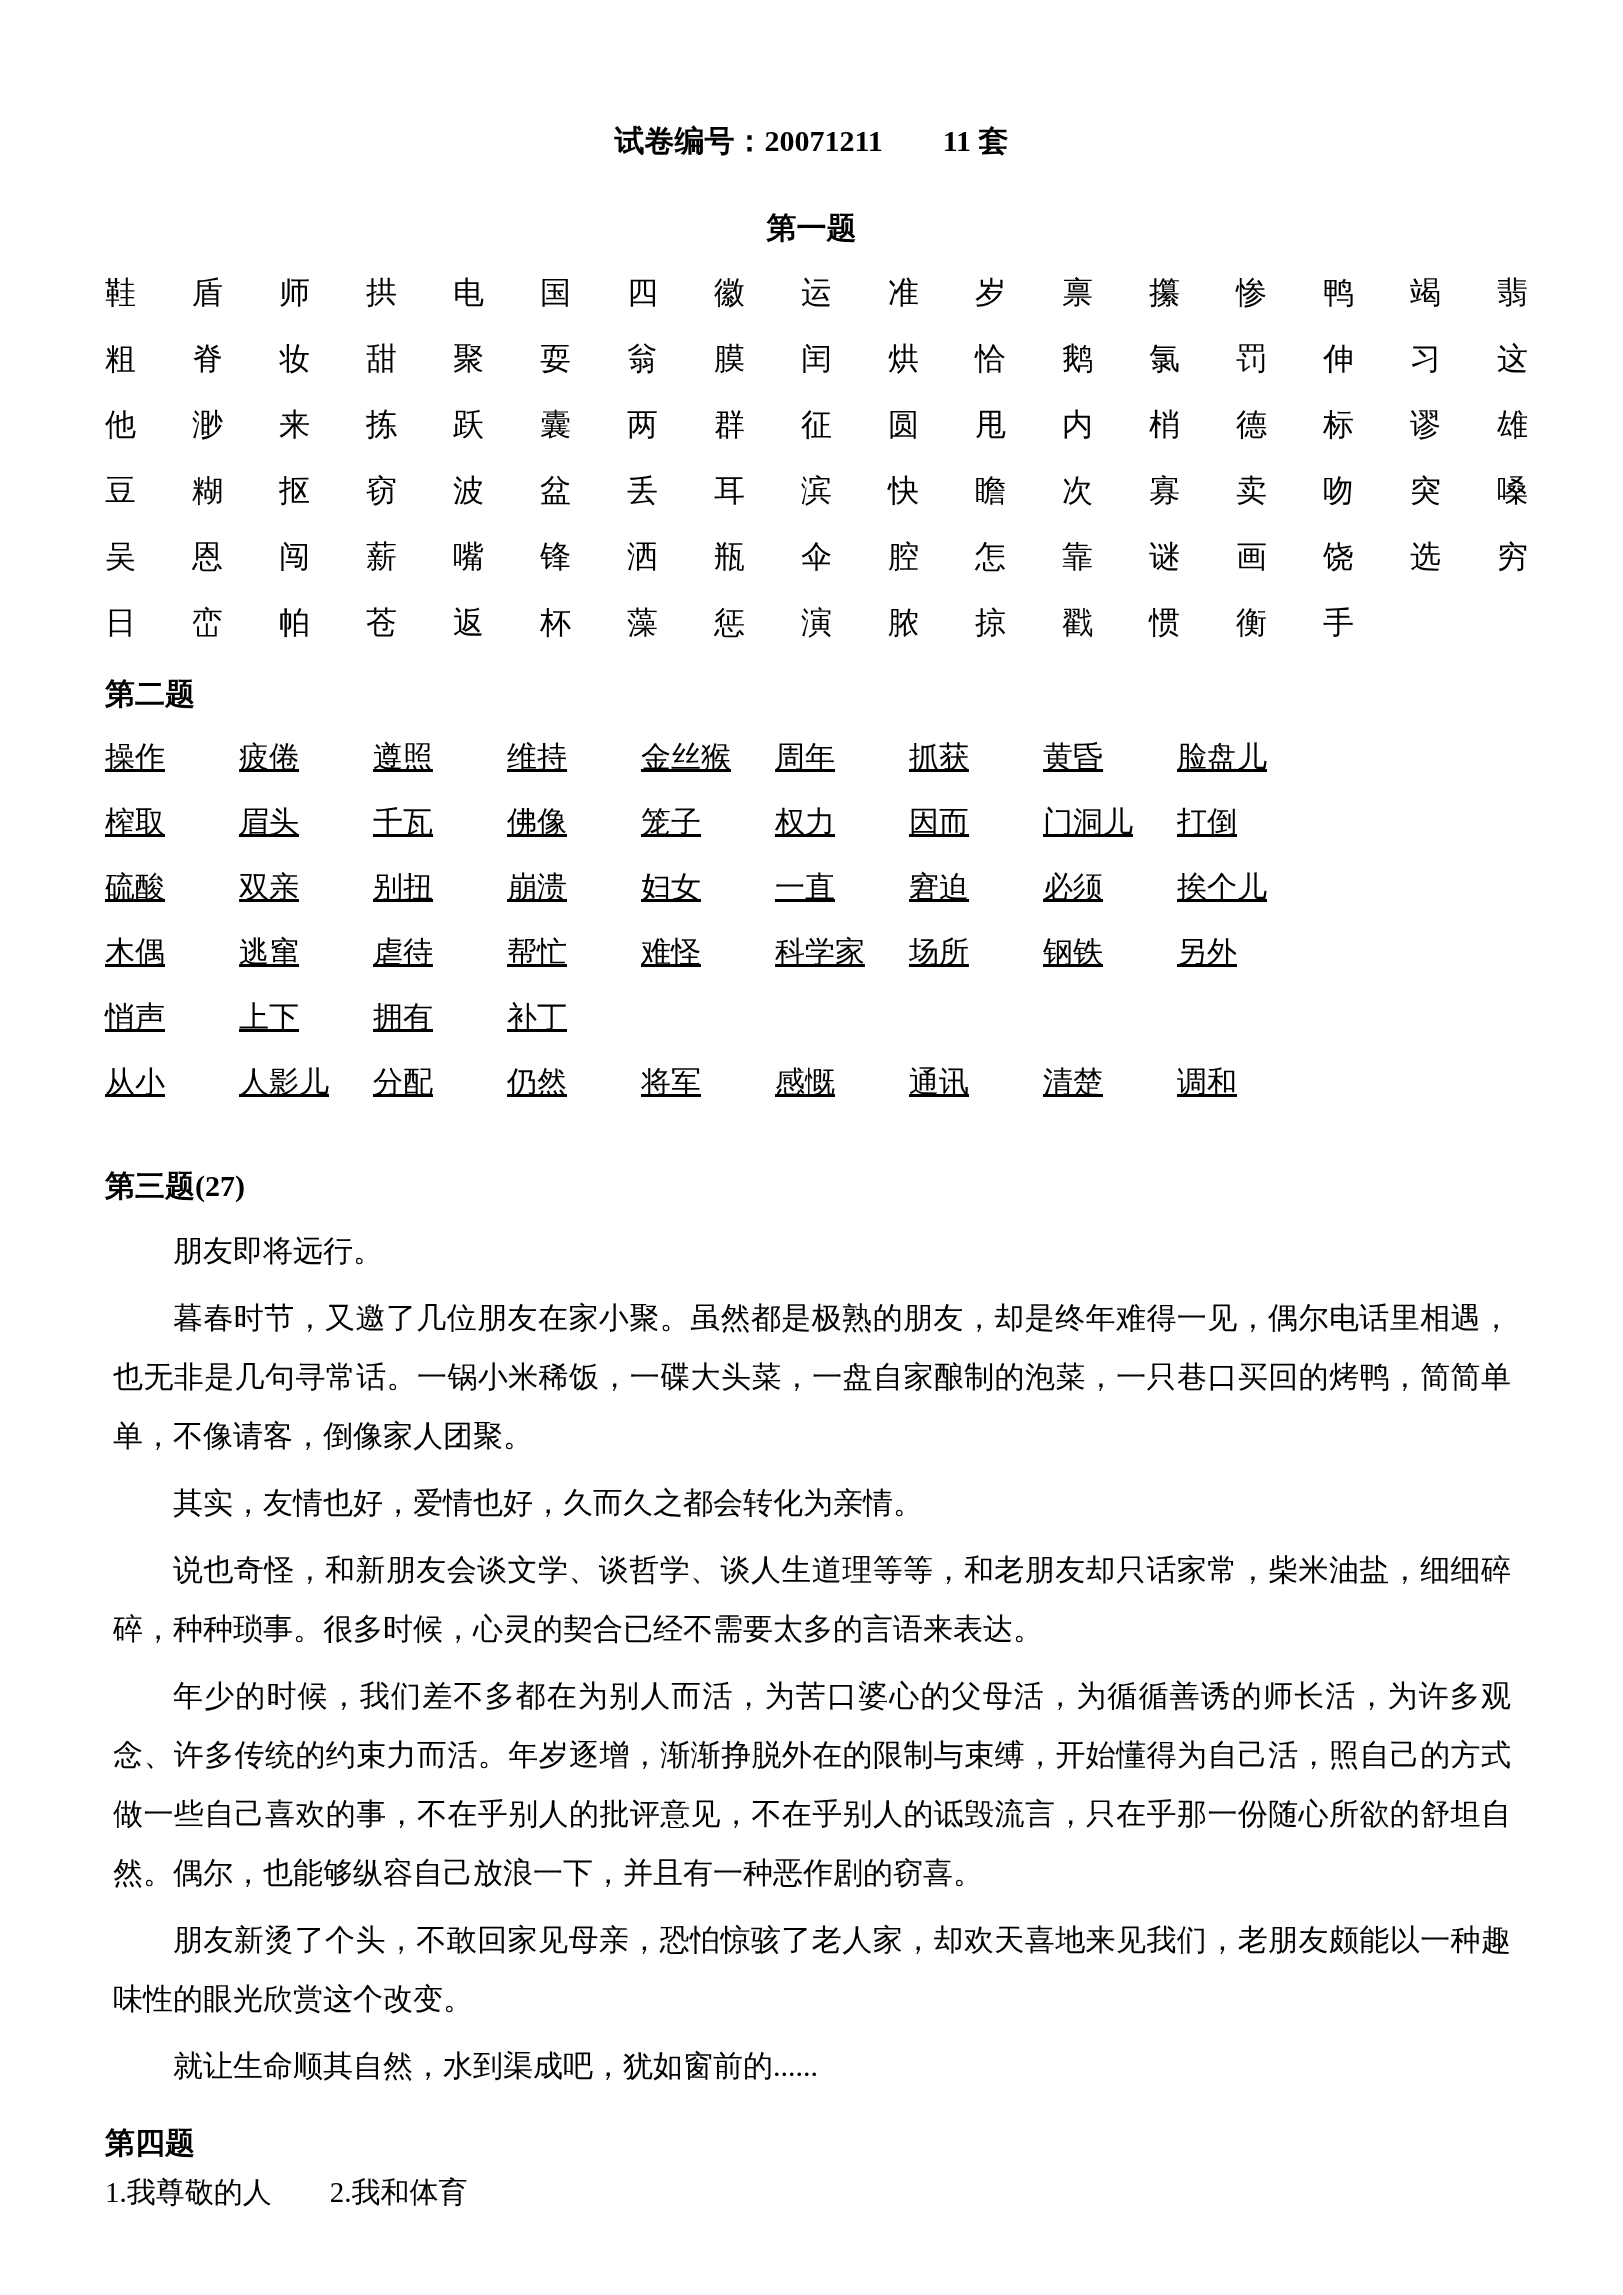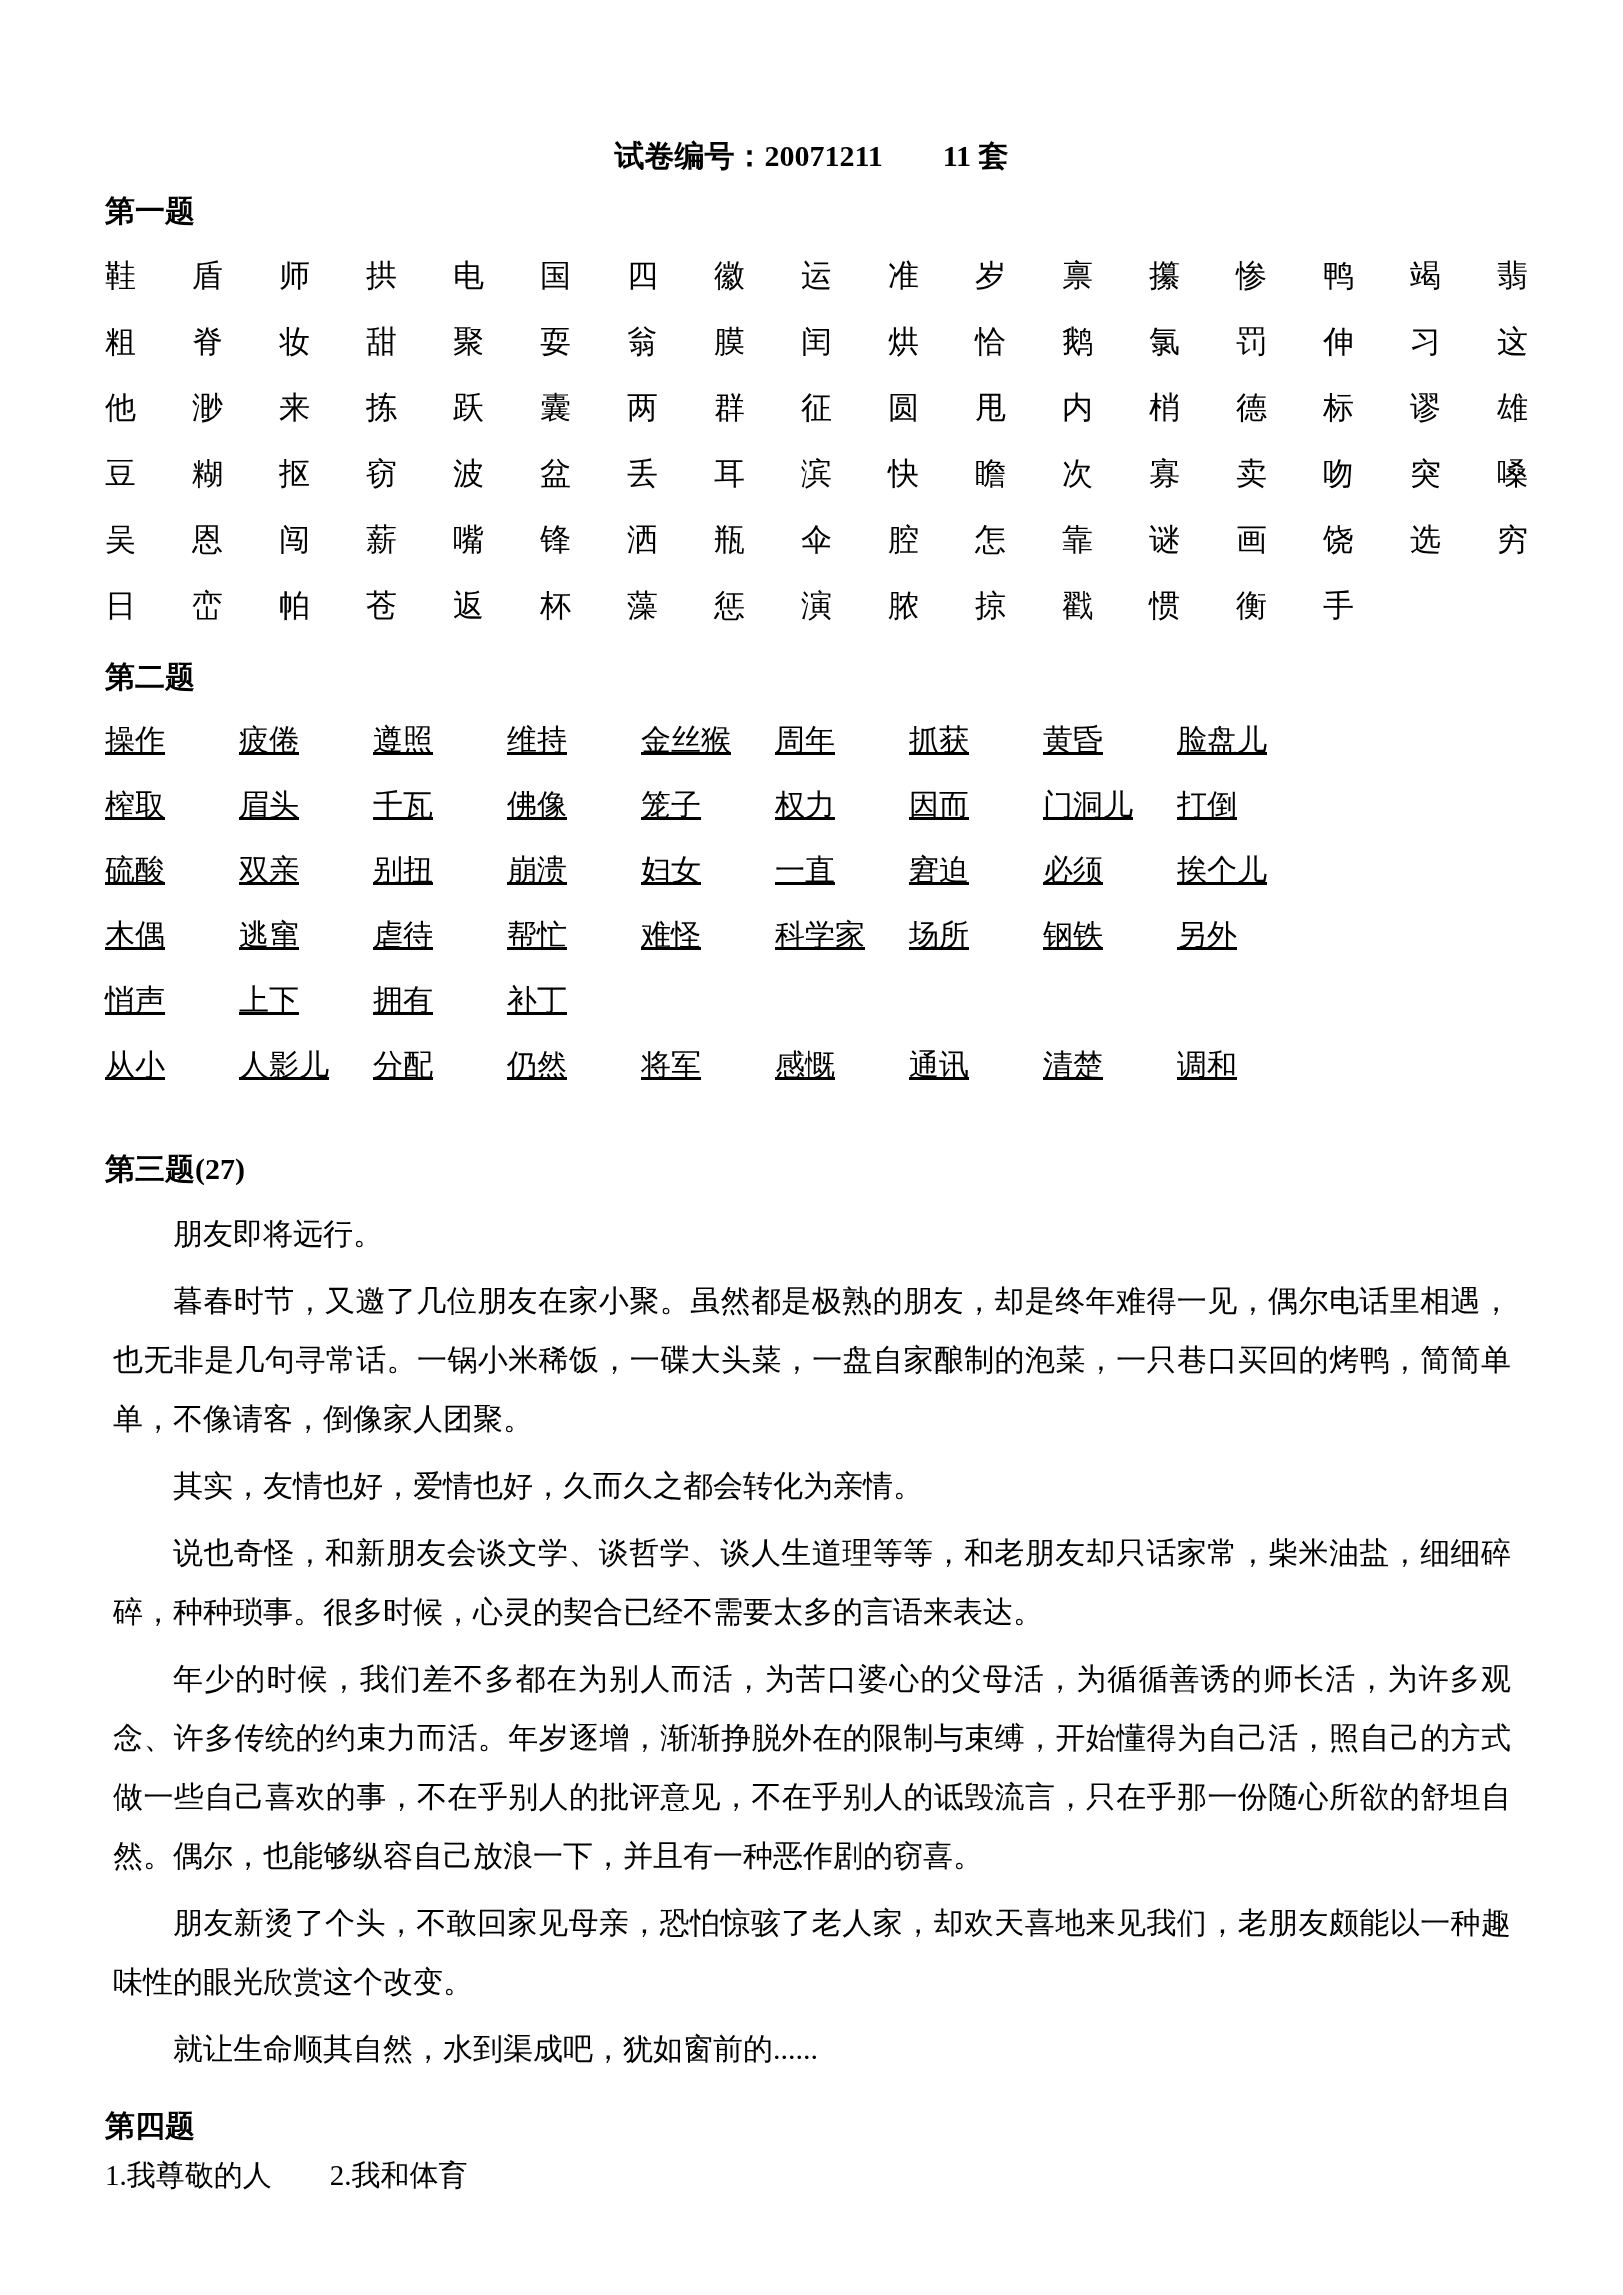--- a/index.html
+++ b/index.html
@@ -5,40 +5,40 @@
   html, body {
     margin: 0;
     padding: 0;
     background: #ffffff;
   }
   .page {
     position: relative;
     width: 1623px;
     height: 2295px;
     box-sizing: border-box;
-    padding: 15px 105px;
+    padding: 0 105px;
     background: #ffffff;
     color: #000000;
     font-family: "Liberation Serif", serif;
     overflow: hidden;
   }
   .title {
     margin-top: 121px;
     text-align: center;
     font-size: 30px;
     font-weight: bold;
     line-height: 39px;
     white-space: pre;
   }
   .heading {
     font-size: 30px;
     font-weight: bold;
     line-height: 41px;
   }
-  .heading-1 { margin-top: 15px; }
+  .heading-1 { margin-top: 47px; text-align: center; }
   .heading-2 { margin-top: 17px; }
   .heading-3 { margin-top: 51px; }
   .heading-4 { margin-top: 27.5px; }
 
   .char-grid { margin-top: 11.8px; width: 1479px; }
   .char-row { white-space: nowrap; }
   .char-cell {
     display: inline-block;
     width: 87px;
     font-size: 31px;

